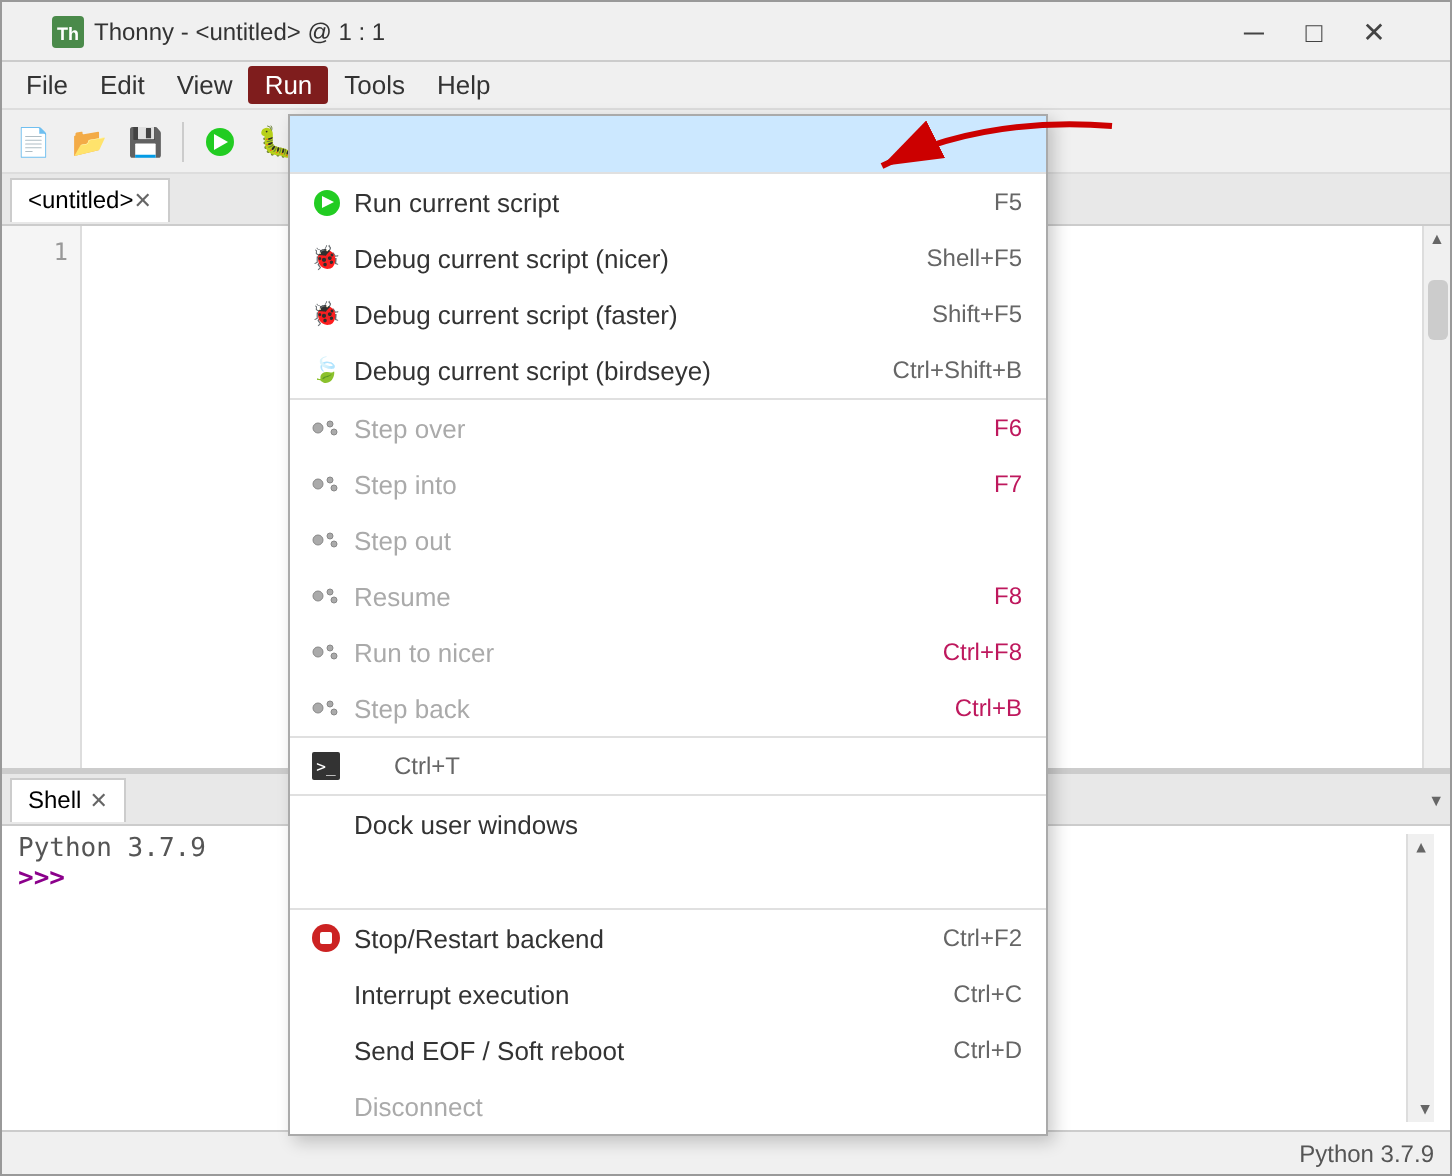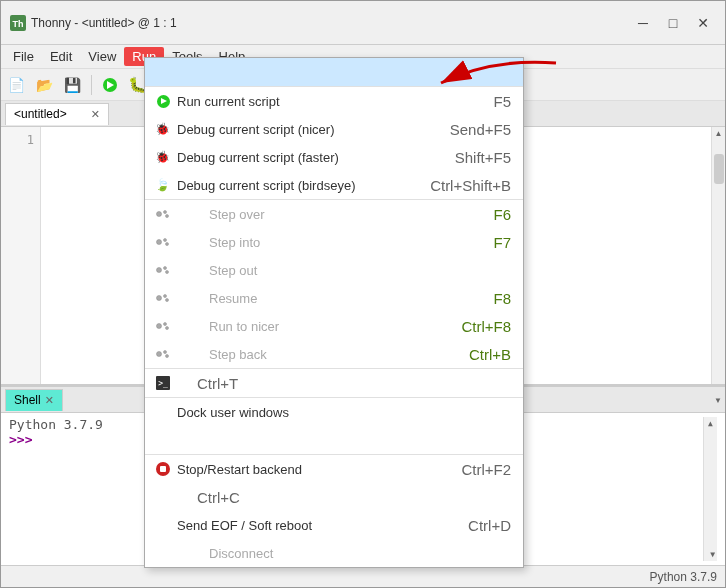--- a/index.html
+++ b/index.html
@@ -22,22 +22,22 @@
       display: flex;
       flex-direction: column;
       position: relative;
     }
 
     
     .title-bar {
       background: #f0f0f0;
       display: flex;
       align-items: center;
-      height: 44px;
-      padding: 0 8px;
+      height: 30px;
+      padding: 0 24px;
       border-bottom: 1px solid #ccc;
     }
     .title-bar-text {
       flex: 1;
       font-size: 12px;
       color: #333;
     }
     .title-bar-controls {
       display: flex;
       gap: 2px;
@@ -62,21 +62,21 @@
       background: #f0f0f0;
       border-bottom: 1px solid #ddd;
     }
     .menu-item {
       padding: 2px 8px;
       cursor: pointer;
       font-size: 13px;
       color: #333;
       border-radius: 2px;
     }
-    .menu-item.active { background: #ef4444; color: white; }
+    .menu-item.active { background: #7f1d1d; color: white; }
 
     
     .toolbar {
       display: flex;
       align-items: center;
       height: 32px;
       padding: 0 4px;
       background: #f0f0f0;
       border-bottom: 1px solid #ddd;
       gap: 4px;
@@ -124,21 +124,21 @@
     }
     .tab {
       display: flex;
       align-items: center;
       padding: 2px 8px;
       background: #ffffff;
       border: 1px solid #ccc;
       border-bottom: none;
       font-size: 12px;
       cursor: pointer;
-      gap: 24px;
+      gap: 0;
       height: 22px;
     }
     .tab-close {
       font-size: 11px;
       color: #666;
       cursor: pointer;
     }
 
     
     .editor {
@@ -198,21 +198,21 @@
       align-items: center;
       background: #e8e8e8;
       height: 26px;
       padding: 0 4px;
       border-bottom: 1px solid #ccc;
     }
     .shell-tab {
       display: flex;
       align-items: center;
       padding: 2px 8px;
-      background: #5eead4;
+      background: #ffffff;
       border: 1px solid #ccc;
       border-bottom: none;
       font-size: 12px;
       cursor: pointer;
       gap: 4px;
       height: 22px;
     }
     .shell-content {
       flex: 1;
       background: #ffffff;
@@ -261,37 +261,37 @@
     }
     .menu-section:last-child { border-bottom: none; }
     .dropdown-item {
       display: flex;
       align-items: center;
       padding: 4px 12px 4px 8px;
       cursor: pointer;
       color: #333;
       min-height: 24px;
     }
-    .dropdown-item.disabled { color: #aaa; cursor: default; gap: 32px; }
+    .dropdown-item.disabled { color: #aaa; cursor: default; }
     .item-icon {
       width: 20px;
       height: 20px;
       margin-right: 4px;
       display: flex; align-items: center; justify-content: center;
       flex-shrink: 0;
     }
     .item-label {
       flex: 1;
     }
     .item-shortcut {
       color: #666;
-      font-size: 15px;
+      font-size: 12px;
       margin-left: 20px;
     }
-    .dropdown-item.disabled .item-shortcut { color: #4d7c0f; }
+    .dropdown-item.disabled .item-shortcut { color: #be185d; }
 
     
     .select-interpreter-item {
       background: #cce8ff;
       font-weight: normal;
     }
 
     
     .red-arrow {
       position: absolute;
@@ -466,21 +466,21 @@
         </div>
         <span class="item-label">Run current script</span>
         <span class="item-shortcut">F5</span>
       </div>
 
       <div class="dropdown-item">
         <div class="item-icon">
           <span style="font-size:12px;">🐞</span>
         </div>
         <span class="item-label">Debug current script (nicer)</span>
-        <span class="item-shortcut">Send+F5</span>
+        <span class="item-shortcut">Shell+F5</span>
       </div>
 
       <div class="dropdown-item">
         <div class="item-icon">
           <span style="font-size:12px;">🐞</span>
         </div>
         <span class="item-label">Debug current script (faster)</span>
         <span class="item-shortcut">Shift+F5</span>
       </div>
 
@@ -594,20 +594,21 @@
         <div class="item-icon">
           <div class="stop-icon-red">
             <div class="stop-square"></div>
           </div>
         </div>
         <span class="item-label">Stop/Restart backend</span>
         <span class="item-shortcut">Ctrl+F2</span>
       </div>
       <div class="dropdown-item">
         <div class="item-icon"></div>
+        <span class="item-label">Interrupt execution</span>
         <span class="item-shortcut">Ctrl+C</span>
       </div>
       <div class="dropdown-item">
         <div class="item-icon"></div>
         <span class="item-label">Send EOF / Soft reboot</span>
         <span class="item-shortcut">Ctrl+D</span>
       </div>
       <div class="dropdown-item disabled">
         <div class="item-icon"></div>
         <span class="item-label">Disconnect</span>

